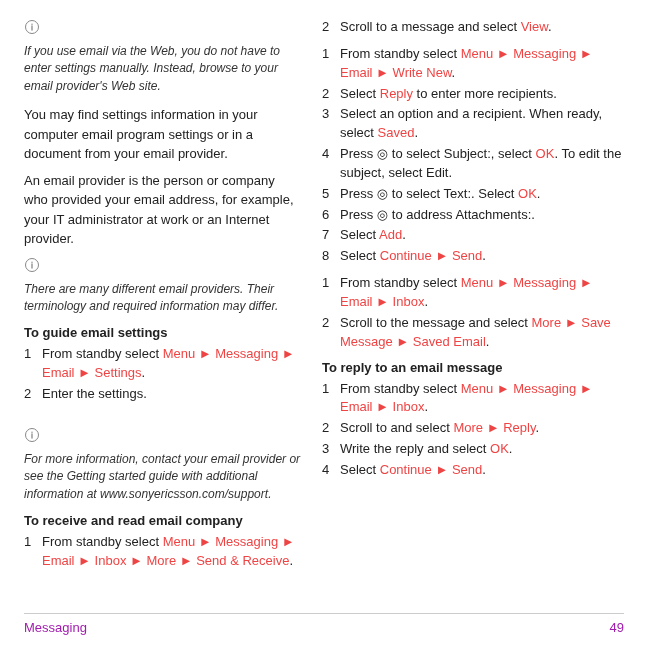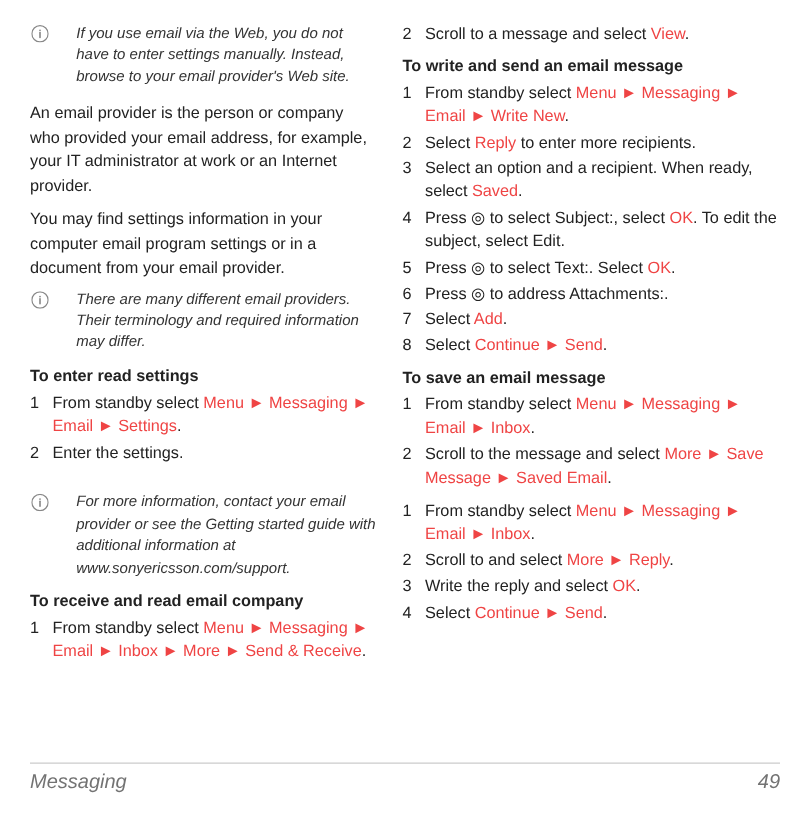--- a/index.html
+++ b/index.html
@@ -30,24 +30,24 @@
       flex: 1;
       padding-right: 12px;
     }
     .right-col {
       width: 310px;
       padding-left: 8px;
       border-left: none;
     }
     .note-block {
       display: flex;
-      flex-direction: row;
+      flex-direction: column;
       align-items: flex-start;
       margin-bottom: 10px;
-      gap: 21px;
+      gap: 8px;
     }
     .note-icon {
       width: 16px;
       height: 16px;
       min-width: 16px;
       margin-top: 1px;
       display: flex;
       align-items: center;
       justify-content: center;
     }
@@ -102,23 +102,22 @@
       flex-direction: row;
       justify-content: space-between;
       align-items: center;
       margin-top: 10px;
       border-top: 1px solid #ccc;
       padding-top: 6px;
       font-size: 12px;
       color: #555;
     }
     .footer-right {
-      font-size: 16px;
-      color: #737373;
-      font-style: italic;
+      font-size: 13px;
+      color: #a21caf;
     }
     .paragraph {
       font-size: 13px;
       line-height: 1.5;
       margin-bottom: 7px;
       color: #222;
     }
     .mb8 { margin-bottom: 8px; }
     .mt6 { margin-top: 22px; }
   </style>
@@ -134,35 +133,35 @@
         <div class="note-icon">
           <svg viewBox="0 0 14 14" fill="none" xmlns="http://www.w3.org/2000/svg">
             <circle cx="7" cy="7" r="6.5" stroke="#888" stroke-width="1"></circle>
             <line x1="7" y1="6" x2="7" y2="10" stroke="#888" stroke-width="1.3" stroke-linecap="round"></line>
             <circle cx="7" cy="4.2" r="0.7" fill="#888"></circle>
           </svg>
         </div>
         <div class="note-text">If you use email via the Web, you do not have to enter settings manually. Instead, browse to your email provider's Web site.</div>
       </div>
 
+      <p class="paragraph">You may find settings information in your computer email program settings or in a document from your email provider.</p>
       <p class="paragraph">An email provider is the person or company who provided your email address, for example, your IT administrator at work or an Internet provider.</p>
-      <p class="paragraph">You may find settings information in your computer email program settings or in a document from your email provider.</p>
 
       <div class="note-block">
         <div class="note-icon">
           <svg viewBox="0 0 14 14" fill="none" xmlns="http://www.w3.org/2000/svg">
             <circle cx="7" cy="7" r="6.5" stroke="#888" stroke-width="1"></circle>
             <line x1="7" y1="6" x2="7" y2="10" stroke="#888" stroke-width="1.3" stroke-linecap="round"></line>
             <circle cx="7" cy="4.2" r="0.7" fill="#888"></circle>
           </svg>
         </div>
         <div class="note-text">There are many different email providers. Their terminology and required information may differ.</div>
       </div>
 
-      <div class="section-heading">To enter read settings</div>
+      <div class="section-heading">To guide email settings</div>
       <ol class="steps">
         <li>
           <span class="step-num">1</span>
           <span class="step-text">From standby select <span class="blue">Menu ► Messaging ► Email ► Settings</span>.</span>
         </li>
         <li>
           <span class="step-num">2</span>
           <span class="step-text">Enter the settings.</span>
         </li>
       </ol>
@@ -190,21 +189,20 @@
 
     <div class="right-col">
 
       <ol class="steps mb8">
         <li>
           <span class="step-num">2</span>
           <span class="step-text">Scroll to a message and select <span class="blue">View</span>.</span>
         </li>
       </ol>
 
-      <div class="section-heading">To write and send an email message</div>
       <ol class="steps mb8">
         <li>
           <span class="step-num">1</span>
           <span class="step-text">From standby select <span class="blue">Menu ► Messaging ► Email ► Write New</span>.</span>
         </li>
         <li>
           <span class="step-num">2</span>
           <span class="step-text">Select <span class="blue">Reply</span> to enter more recipients.</span>
         </li>
         <li>
@@ -226,32 +224,32 @@
         <li>
           <span class="step-num">7</span>
           <span class="step-text">Select <span class="blue">Add</span>.</span>
         </li>
         <li>
           <span class="step-num">8</span>
           <span class="step-text">Select <span class="blue">Continue ► Send</span>.</span>
         </li>
       </ol>
 
-      <div class="section-heading">To save an email message</div>
       <ol class="steps mb8">
         <li>
           <span class="step-num">1</span>
           <span class="step-text">From standby select <span class="blue">Menu ► Messaging ► Email ► Inbox</span>.</span>
         </li>
         <li>
           <span class="step-num">2</span>
           <span class="step-text">Scroll to the message and select <span class="blue">More ► Save Message ► Saved Email</span>.</span>
         </li>
       </ol>
 
+      <div class="section-heading">To reply to an email message</div>
       <ol class="steps">
         <li>
           <span class="step-num">1</span>
           <span class="step-text">From standby select <span class="blue">Menu ► Messaging ► Email ► Inbox</span>.</span>
         </li>
         <li>
           <span class="step-num">2</span>
           <span class="step-text">Scroll to and select <span class="blue">More ► Reply</span>.</span>
         </li>
         <li>

